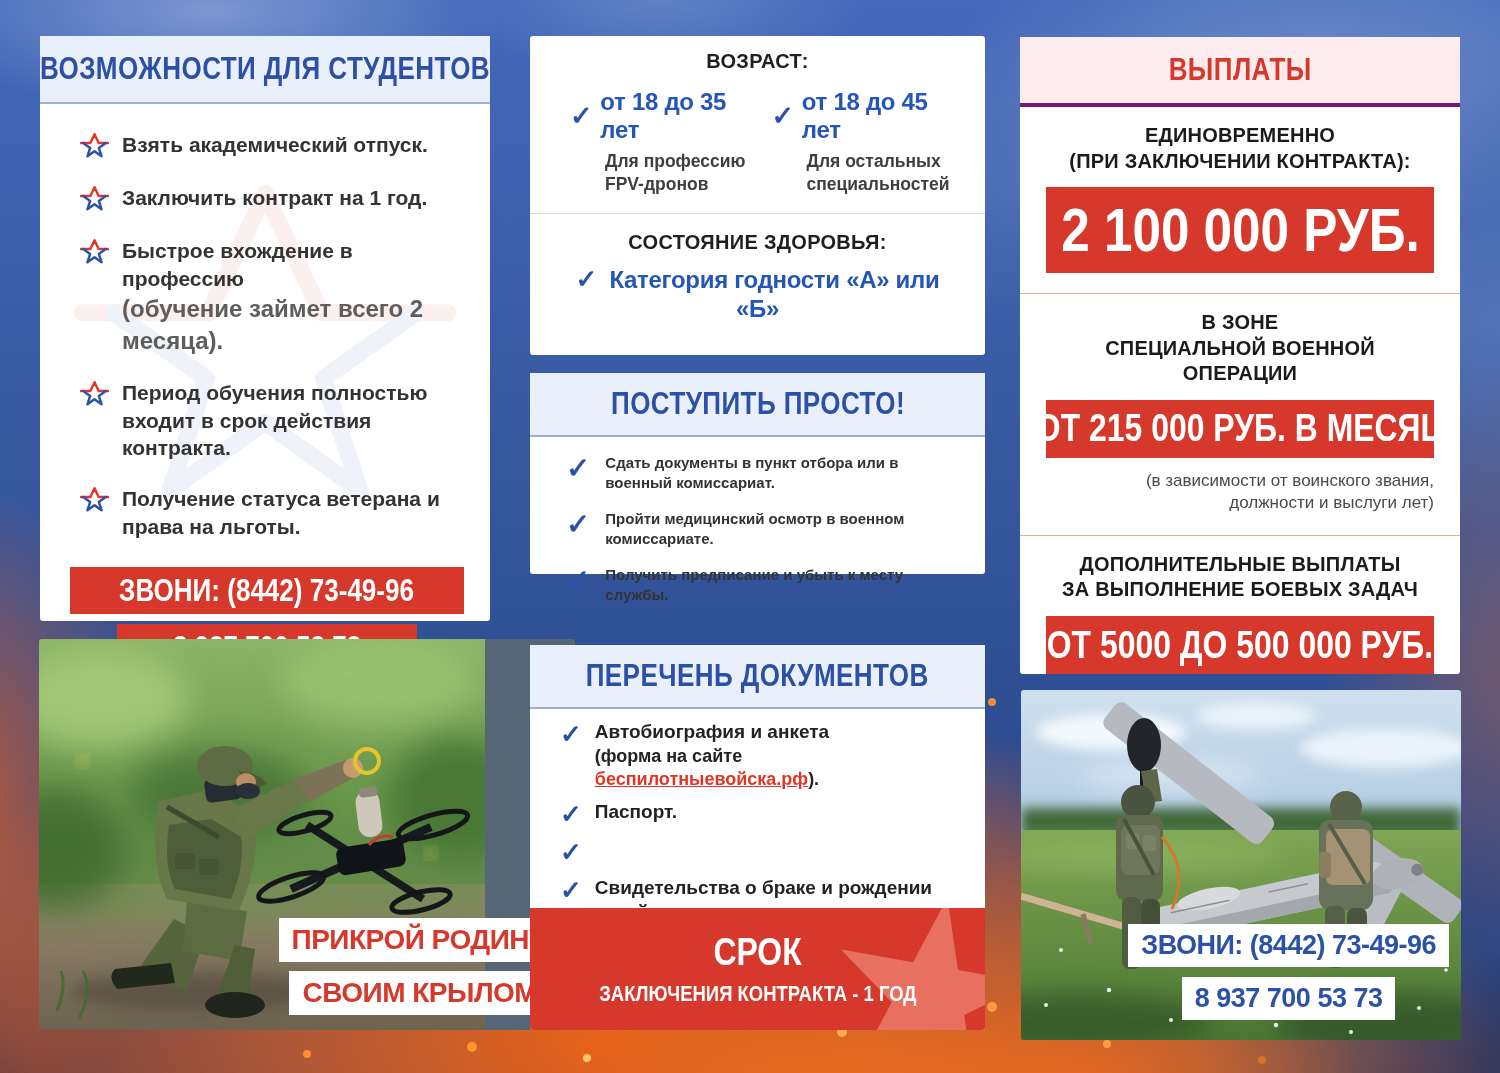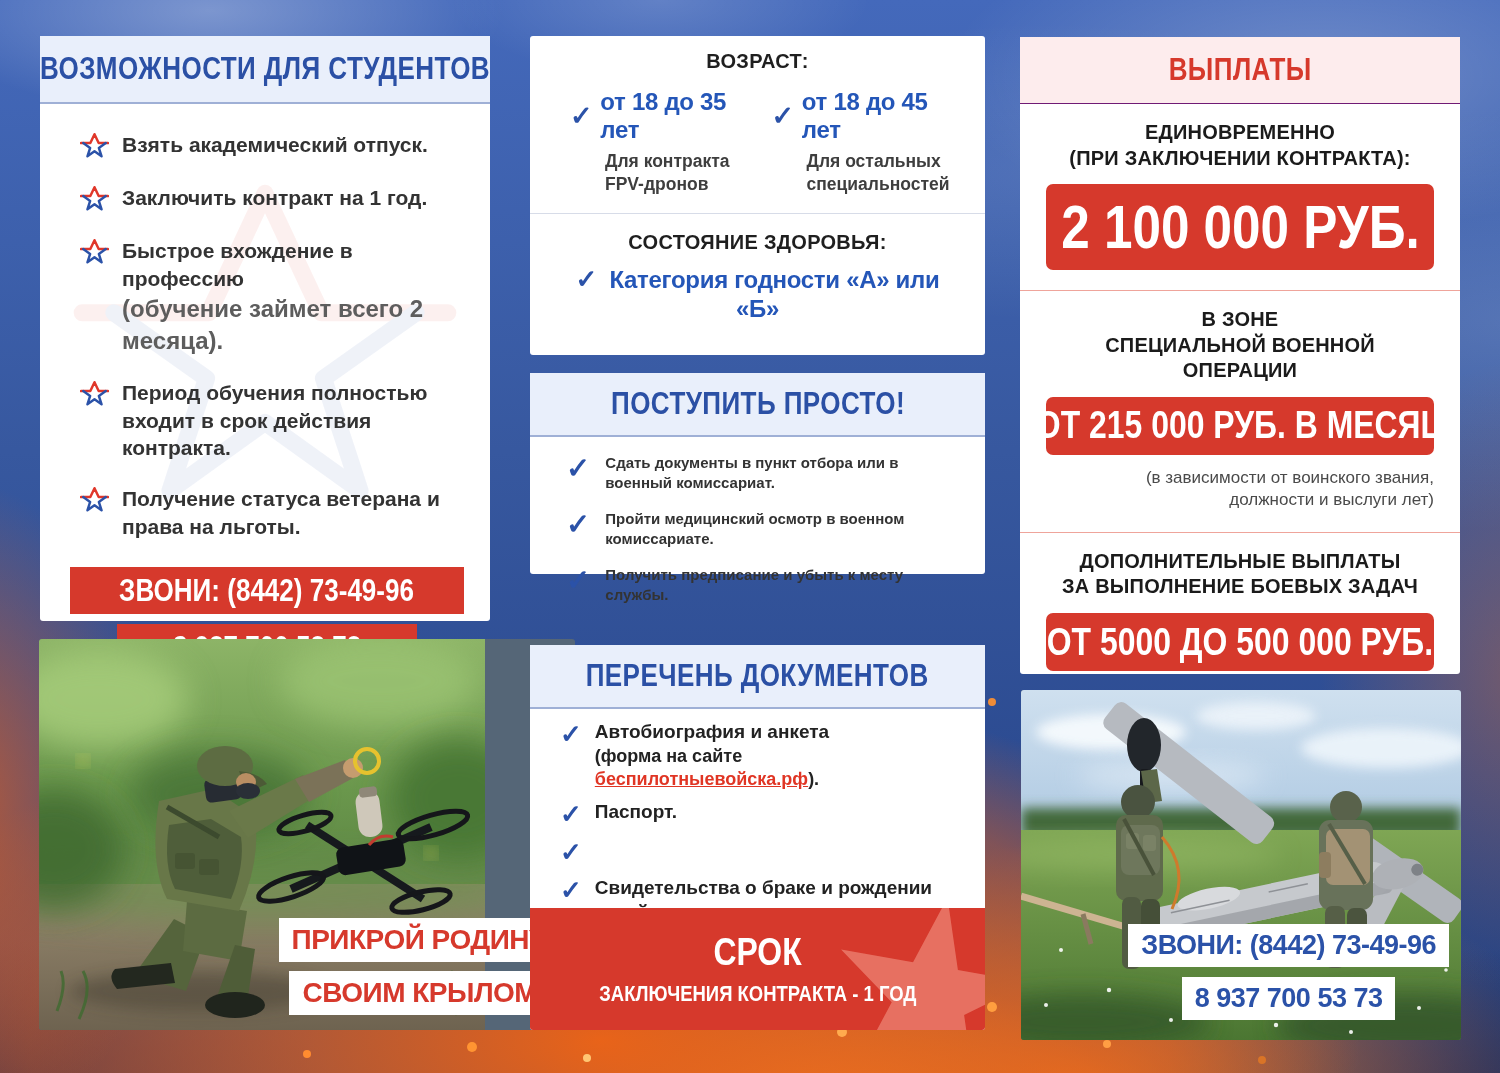--- a/index.html
+++ b/index.html
@@ -100,24 +100,24 @@
   .doc-link{color:#e03524;font-weight:700;text-decoration:underline;cursor:pointer;}
   .term-banner{position:absolute;left:0;right:0;bottom:0;height:122px;background:#d6392c;overflow:hidden;
     display:flex;flex-direction:column;align-items:center;justify-content:center;gap:7px;color:#fff;border-radius:0 0 3px 3px;}
   .term-star{position:absolute;right:-58px;top:-42px;font-size:250px;line-height:1;color:#ea7b6c;opacity:.85;transform:rotate(10deg);}
   .term-l1,.term-l2{position:relative;z-index:2;font-weight:700;text-decoration:underline;text-underline-offset:7px;text-decoration-thickness:3px;}
   .term-l1{font-size:38px;}
   .term-l2{font-size:22px;text-decoration-thickness:2.5px;}
 
   
   .card-pay{left:1020px;top:37px;width:440px;height:637px;}
-  .card-pay .card-head{background:#fdeced;border-bottom:1px solid #701a75;color:#d6392c;height:66px;}
+  .card-pay .card-head{background:#fdeced;border-bottom:4px solid #701a75;color:#d6392c;height:66px;}
   .pay-body{padding:0 26px;}
   .pay-label{margin-top:16px;text-align:center;font-size:20px;font-weight:800;color:#1b1b1b;line-height:1.28;letter-spacing:.2px;}
-  .amount-banner{margin:13px auto 0;background:#d6392c;color:#fff;display:flex;align-items:center;justify-content:center;border-radius:7px;}
+  .amount-banner{margin:13px auto 0;background:#d6392c;color:#fff;display:flex;align-items:center;justify-content:center;}
   .ab1{width:388px;height:86px;}
   .ab1 .cond{font-size:61px;font-weight:700;}
   .ab2,.ab3{width:388px;height:58px;}
   .ab2 .cond,.ab3 .cond{font-size:38px;font-weight:700;}
   .pay-note{margin-top:12px;text-align:right;font-size:17px;color:#4a4a4a;line-height:1.32;}
   .pay-divider{height:1px;background:#efa49b;margin:20px -26px 0;}
 </style>
 </head>
 <body>
 
@@ -272,21 +272,21 @@
   <section class="card card-req">
     <div class="req-body">
       <div class="sec-label">ВОЗРАСТ:</div>
       <div class="age-row">
         <div class="age-col">
           <div class="age-range">
             <span class="check">✓</span>
             <span>от 18 до 35 лет</span>
           </div>
           <div class="age-desc">
-            <span>Для контракта</span><br>
+            <span>Для профессию</span><br>
             <span>FPV-дронов</span>
           </div>
         </div>
         <div class="age-col">
           <div class="age-range">
             <span class="check">✓</span>
             <span>от 18 до 45 лет</span>
           </div>
           <div class="age-desc">
             <span>Для остальных</span><br>

